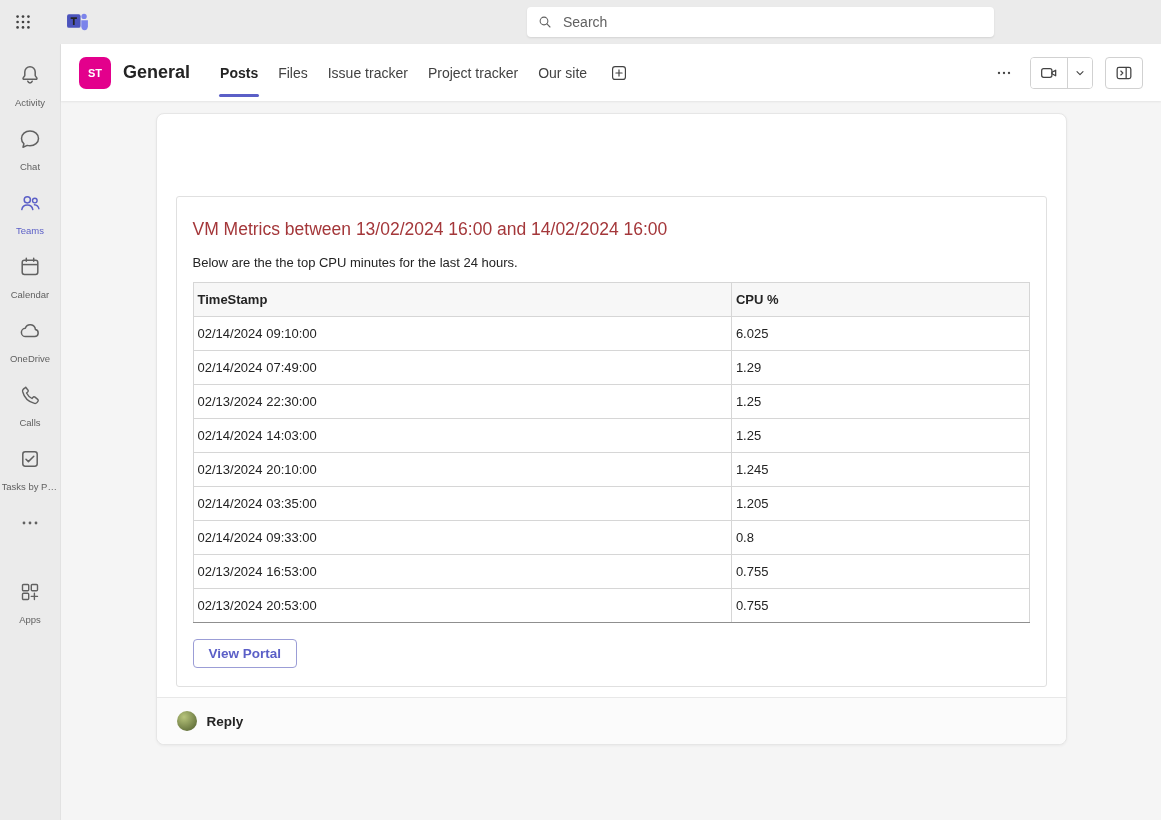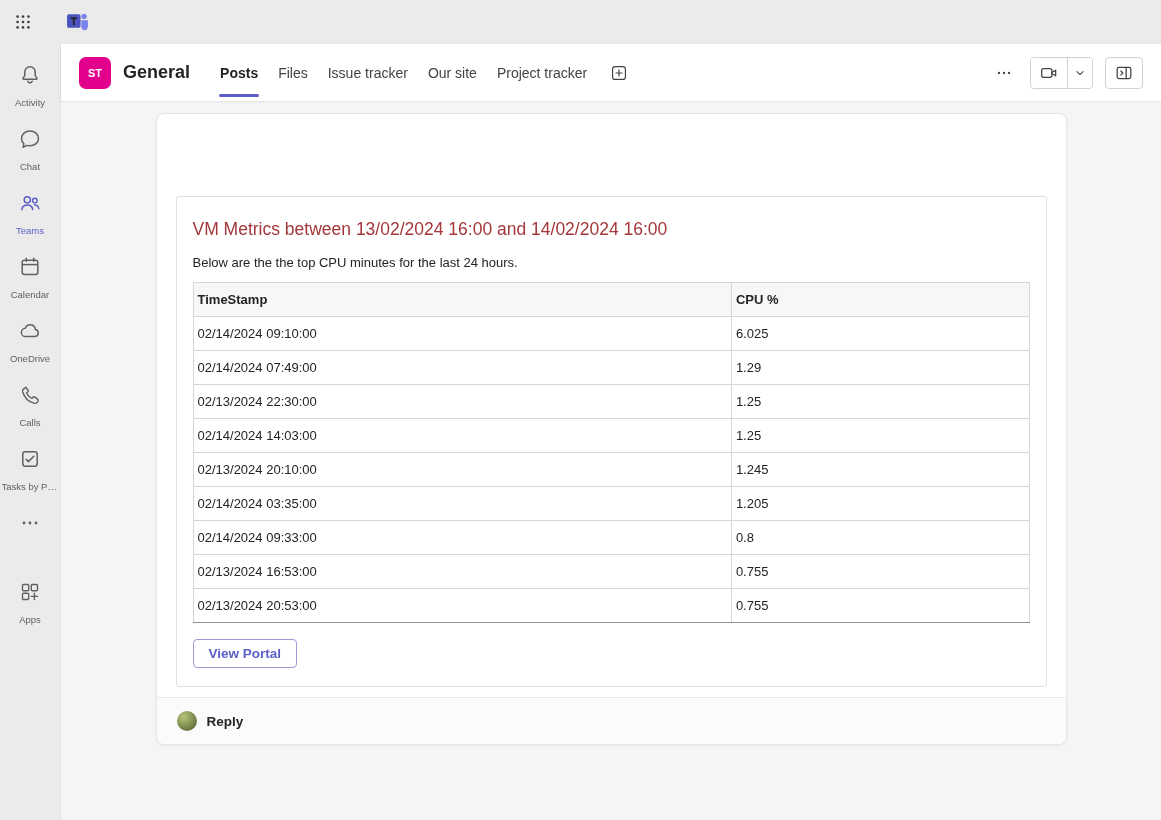--- a/index.html
+++ b/index.html
@@ -129,20 +129,29 @@
       </svg>
     </span>
   <span class="teams-logo i28">
       <svg viewBox="0 0 24 24">
         <circle cx="17.2" cy="7.2" r="2.3" fill="#7b83eb"></circle>
         <path d="M14.8 10.4h5.7v5.2c0 2-1.3 3.5-2.9 3.5s-2.8-1.5-2.8-3.5z" fill="#7b83eb"></path>
         <rect x="2.6" y="5.4" width="11.6" height="11.6" rx="1.6" fill="#4b53bc"></rect>
         <path d="M5.7 8.7h5.4M8.4 8.7v5.8" fill="none" stroke="currentColor" stroke-width="1.5"></path>
       </svg>
     </span>
+  <div class="search-box">
+    <span class="i16">
+        <svg viewBox="0 0 24 24">
+          <circle cx="10.5" cy="10.5" r="5.8" fill="none" stroke="currentColor" stroke-width="1.6"></circle>
+          <path d="M14.9 14.9 19.5 19.5" fill="none" stroke="currentColor" stroke-width="1.6" stroke-linecap="round"></path>
+        </svg>
+      </span>
+    <input type="text" placeholder="Search" style="">
+  </div>
 </header>
 
 <div class="shell">
 
   <nav class="sidebar">
       <div class="side-item">
         <span class="i24">
           <svg viewBox="0 0 24 24">
             <path d="M12 3.8c-2.9 0-5.2 2.3-5.2 5.2v3.3c0 .3-.1.6-.3.8l-1.3 1.8c-.4.6 0 1.4.7 1.4h12.2c.7 0 1.1-.8.7-1.4l-1.3-1.8a1.3 1.3 0 0 1-.3-.8V9c0-2.9-2.3-5.2-5.2-5.2z" fill="none" stroke="currentColor" stroke-width="1.5"></path>
             <path d="M9.8 18.3a2.3 2.3 0 0 0 4.4 0" fill="none" stroke="currentColor" stroke-width="1.5" stroke-linecap="round"></path>
@@ -227,22 +236,22 @@
     </nav>
 
   <div class="main">
     <div class="channel-header">
       <span class="team-avatar">ST</span>
       <h1 class="channel-title">General</h1>
       <nav class="tabs">
           <span class="tab active">Posts</span>
           <span class="tab">Files</span>
           <span class="tab">Issue tracker</span>
+          <span class="tab">Project tracker</span>
           <span class="tab">Our site</span>
-          <span class="tab">Project tracker</span>
         </nav>
       <button class="add-tab i20">
           <svg viewBox="0 0 24 24">
             <rect x="4.3" y="4.3" width="15.4" height="15.4" rx="3" fill="none" stroke="currentColor" stroke-width="1.4"></rect>
             <path d="M12 8.3v7.4M8.3 12h7.4" fill="none" stroke="currentColor" stroke-width="1.4" stroke-linecap="round"></path>
           </svg>
         </button>
       <div class="header-right">
         <button class="plain-btn i20">
             <svg viewBox="0 0 24 24" fill="currentColor">

